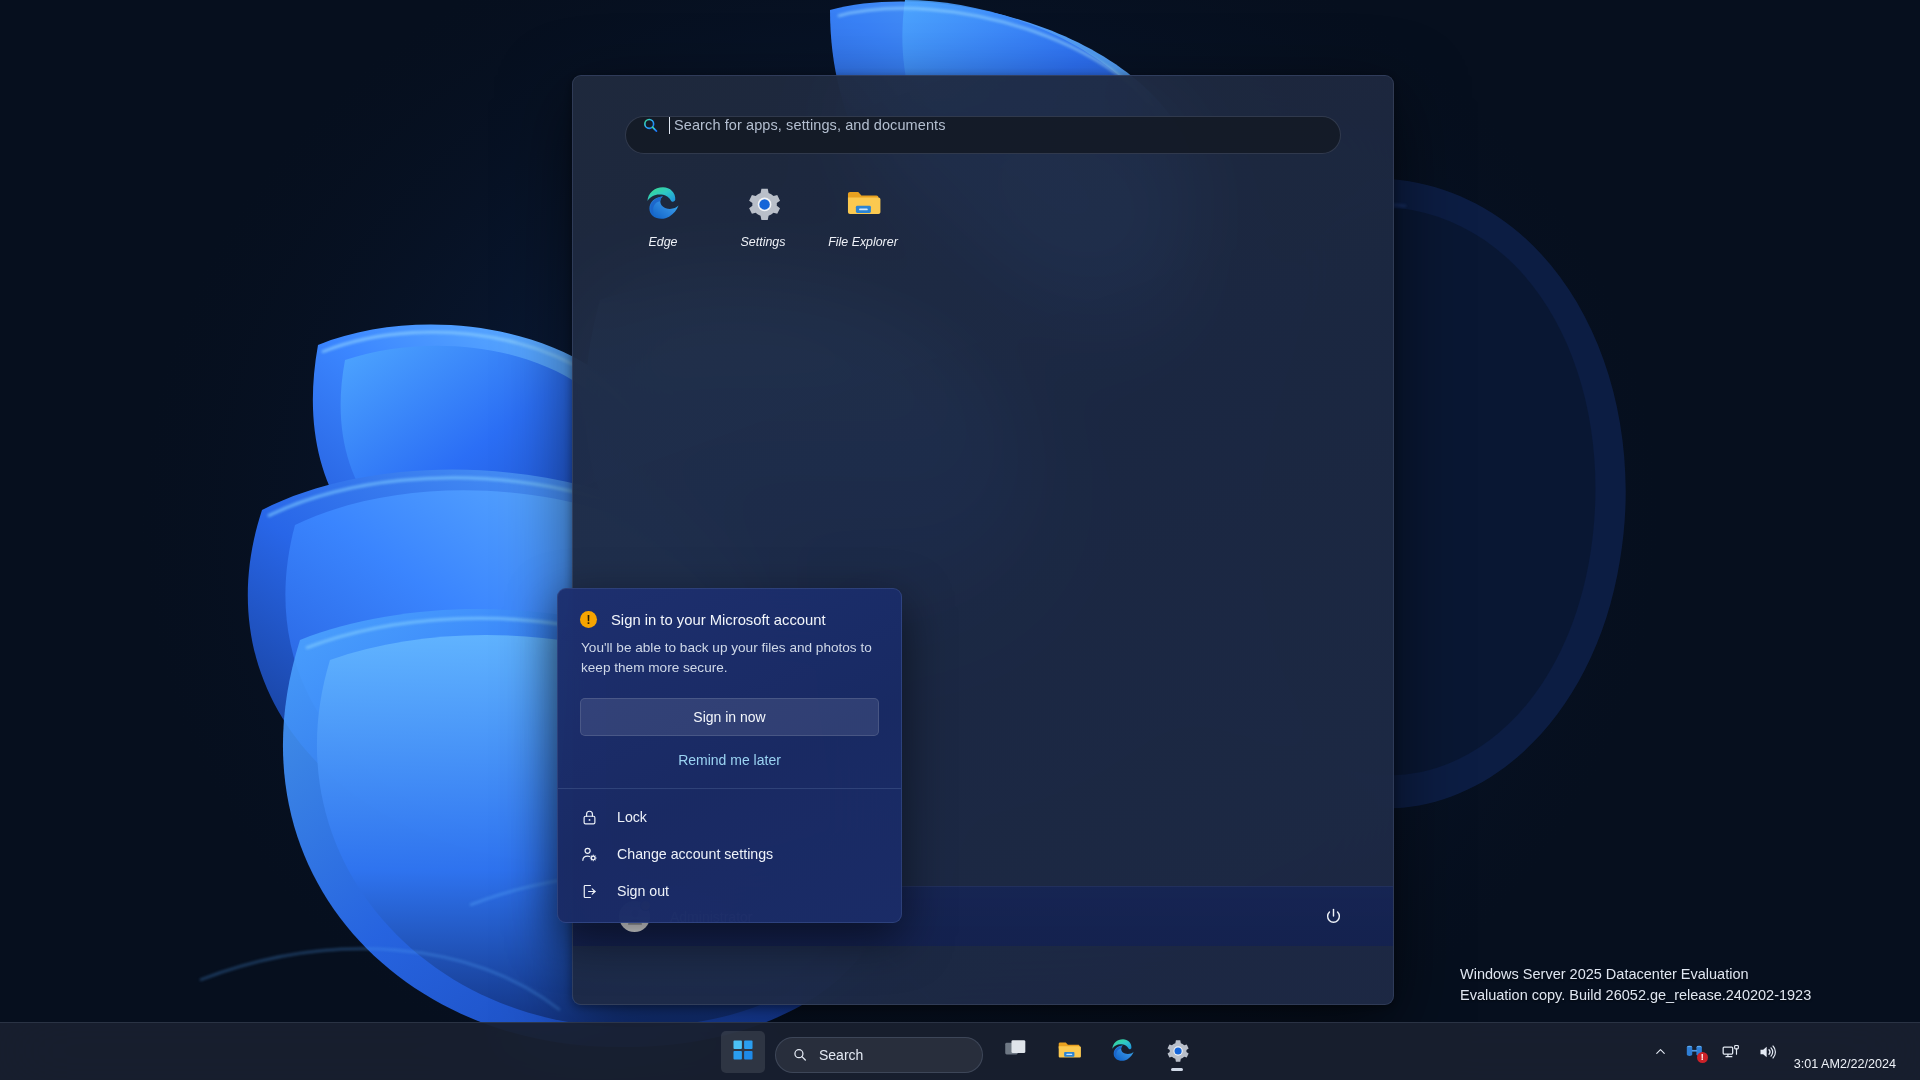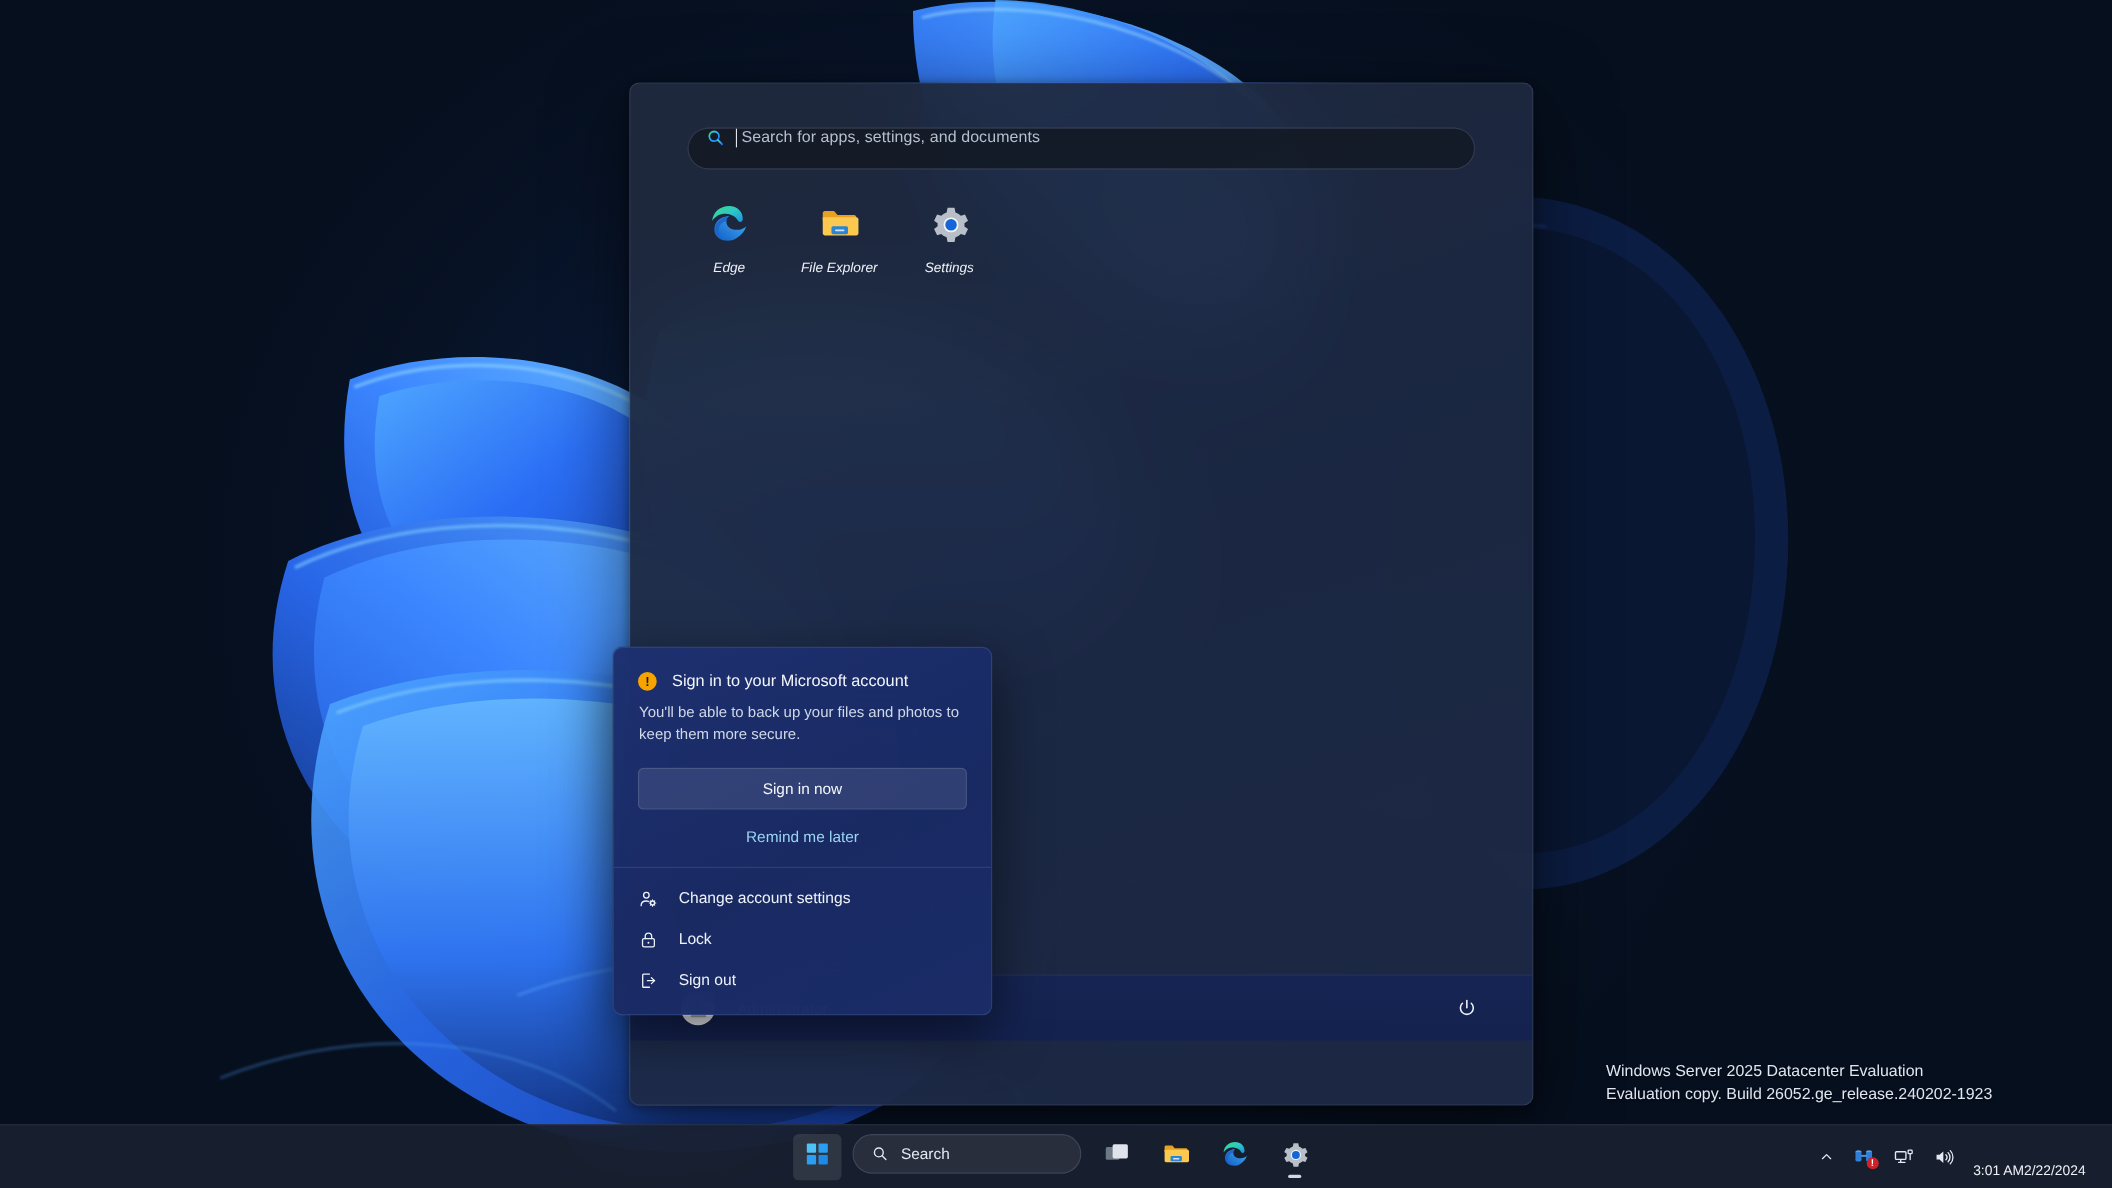--- a/index.html
+++ b/index.html
@@ -144,21 +144,21 @@
   
   #taskbar {
     position:absolute; left:0; bottom:0; width:1920px; height:58px;
     background:rgba(25,32,48,.90);
     backdrop-filter:blur(34px);
     border-top:1px solid rgba(170,190,225,.13);
     display:flex; align-items:center;
   }
   #tb-center {
     position:absolute; left:50%; transform:translateX(-50%);
-    display:flex; align-items:flex-start; gap:10px;
+    display:flex; align-items:flex-end; gap:10px;
   }
   #start-button {
     width:44px; height:42px; border-radius:5px; cursor:pointer;
     background:rgba(255,255,255,.10);
     display:flex; align-items:center; justify-content:center;
   }
   #tb-search {
     width:208px; height:36px; border-radius:18px;
     background:rgba(255,255,255,.075);
     border:1px solid rgba(180,200,235,.16);
@@ -307,38 +307,38 @@
             <path d="M43.6 27.3c-2.4 2.4-6.1 4.2-10.8 4.2-7.6 0-12.2-4.4-12.2-9.6 0-2.6 1.3-4.9 3.2-6.2C14 16.4 6.8 22.5 6.8 31c0 7.9 6.7 13 15.2 13 3.6 0 7-1 9.7-2.6 6.1-3.6 9.7-8.2 11.9-14.1Z" fill="url(#eA)"></path>
             <path d="M20.6 21.9c0-2.7 1.4-5 3.4-6.3-7 .7-13 5.2-15.8 11.4-.9 4.9.9 9.6 4.6 12.6-.9-2-1.4-4.2-1.4-6.5 0-6 4-11.2 9.2-11.2Z" fill="#1b63c8" opacity=".85"></path>
           </svg>
         </span>
         <span class="app-label">Edge</span>
       </div>
 
       <div class="app-tile">
         <span>
           <svg width="38" height="38" viewBox="0 0 48 48">
+            <path d="M41.4 27.6c.1-1.2.1-2.4 0-3.6l4.1-2.9-3.5-7.2-4.7 1.4c-1.8-1.7-3.9-3-6.2-3.8L30 6h-8l-1.1 5.5c-2.3.8-4.4 2.1-6.2 3.8l-4.7-1.4L6.5 21l4.1 2.9c-.1 1.2-.1 2.4 0 3.6L6.5 30.5l3.5 7.2 4.7-1.4c1.8 1.7 3.9 3 6.2 3.8L22 45.6h8l1.1-5.5c2.3-.8 4.4-2.1 6.2-3.8l4.7 1.4 3.5-7.2Z" fill="#b9bfc9"></path>
+            <circle cx="26" cy="25.8" r="8.6" fill="#f2f4f7"></circle>
+            <circle cx="26" cy="25.8" r="6.6" fill="#1565d8"></circle>
+          </svg>
+        </span>
+        <span class="app-label">Settings</span>
+      </div>
+
+      <div class="app-tile">
+        <span>
+          <svg width="38" height="38" viewBox="0 0 48 48">
             <path d="M5 12.5c0-1.4 1.1-2.5 2.5-2.5H18l4 4.5h19c1.4 0 2.5 1.1 2.5 2.5v4H5Z" fill="#e8a120"></path>
             <path d="M5 17h38.5c1.4 0 2.5 1.1 2.5 2.5v16c0 1.4-1.1 2.5-2.5 2.5H7.5C6.1 38 5 36.9 5 35.5Z" fill="#fbc950"></path>
             <rect x="15" y="27.5" width="19" height="9" rx="1.8" fill="#2b84d4"></rect>
             <rect x="19" y="31" width="11" height="2.2" rx="1.1" fill="#cfe6fa"></rect>
           </svg>
         </span>
         <span class="app-label">File Explorer</span>
-      </div>
-
-      <div class="app-tile">
-        <span>
-          <svg width="38" height="38" viewBox="0 0 48 48">
-            <path d="M41.4 27.6c.1-1.2.1-2.4 0-3.6l4.1-2.9-3.5-7.2-4.7 1.4c-1.8-1.7-3.9-3-6.2-3.8L30 6h-8l-1.1 5.5c-2.3.8-4.4 2.1-6.2 3.8l-4.7-1.4L6.5 21l4.1 2.9c-.1 1.2-.1 2.4 0 3.6L6.5 30.5l3.5 7.2 4.7-1.4c1.8 1.7 3.9 3 6.2 3.8L22 45.6h8l1.1-5.5c2.3-.8 4.4-2.1 6.2-3.8l4.7 1.4 3.5-7.2Z" fill="#b9bfc9"></path>
-            <circle cx="26" cy="25.8" r="8.6" fill="#f2f4f7"></circle>
-            <circle cx="26" cy="25.8" r="6.6" fill="#1565d8"></circle>
-          </svg>
-        </span>
-        <span class="app-label">Settings</span>
       </div>
     </div>
 
     <div id="account-bar">
       <div id="account-left">
         <span id="avatar-wrap">
           <span id="avatar">
             <svg width="22" height="22" viewBox="0 0 24 24">
               <circle cx="12" cy="8.2" r="4" fill="#a7abb2"></circle>
               <path d="M4.4 20.5c0-4.2 3.4-6.4 7.6-6.4s7.6 2.2 7.6 6.4Z" fill="#a7abb2"></path>
@@ -372,38 +372,38 @@
     <div id="signin-btn">Sign in now</div>
     <div id="remind-link">Remind me later</div>
   </div>
 
   <div id="msa-divider"></div>
 
   <div id="msa-actions">
     <div class="msa-item">
       <span class="ic">
         <svg width="19" height="19" viewBox="0 0 24 24" fill="none">
+          <rect x="5.2" y="10.4" width="13.6" height="9.6" rx="1.8" stroke="#eef2f9" stroke-width="1.5"></rect>
+          <path d="M8.3 10.4V7.8a3.7 3.7 0 0 1 7.4 0v2.6" stroke="#eef2f9" stroke-width="1.5" stroke-linecap="round"></path>
+          <circle cx="12" cy="15.1" r="1.15" fill="#eef2f9"></circle>
+        </svg>
+      </span>
+      <span>Lock</span>
+    </div>
+
+    <div class="msa-item">
+      <span class="ic">
+        <svg width="19" height="19" viewBox="0 0 24 24" fill="none">
           <circle cx="9.6" cy="7.4" r="3.2" stroke="#eef2f9" stroke-width="1.5"></circle>
           <path d="M3.6 19.4c0-3.4 2.7-5.4 6-5.4 1 0 2 .2 2.8.6" stroke="#eef2f9" stroke-width="1.5" stroke-linecap="round"></path>
           <circle cx="16.7" cy="16.3" r="2.3" stroke="#eef2f9" stroke-width="1.5"></circle>
           <path d="M16.7 12.6v1.2M16.7 18.8v1.2M13 16.3h1.2M19.2 16.3h1.2M14.2 13.8l.9.9M18.3 17.9l.9.9M19.2 13.8l-.9.9M15.1 17.9l-.9.9" stroke="#eef2f9" stroke-width="1.3" stroke-linecap="round"></path>
         </svg>
       </span>
       <span>Change account settings</span>
-    </div>
-
-    <div class="msa-item">
-      <span class="ic">
-        <svg width="19" height="19" viewBox="0 0 24 24" fill="none">
-          <rect x="5.2" y="10.4" width="13.6" height="9.6" rx="1.8" stroke="#eef2f9" stroke-width="1.5"></rect>
-          <path d="M8.3 10.4V7.8a3.7 3.7 0 0 1 7.4 0v2.6" stroke="#eef2f9" stroke-width="1.5" stroke-linecap="round"></path>
-          <circle cx="12" cy="15.1" r="1.15" fill="#eef2f9"></circle>
-        </svg>
-      </span>
-      <span>Lock</span>
     </div>
 
     <div class="msa-item">
       <span class="ic">
         <svg width="19" height="19" viewBox="0 0 24 24" fill="none">
           <path d="M13.2 4.4H6.4a1 1 0 0 0-1 1v13.2a1 1 0 0 0 1 1h6.8" stroke="#eef2f9" stroke-width="1.5" stroke-linecap="round"></path>
           <path d="M15.4 8.6 19 12l-3.6 3.4" stroke="#eef2f9" stroke-width="1.5" stroke-linecap="round" stroke-linejoin="round"></path>
           <path d="M10.8 12H19" stroke="#eef2f9" stroke-width="1.5" stroke-linecap="round"></path>
         </svg>
       </span>

